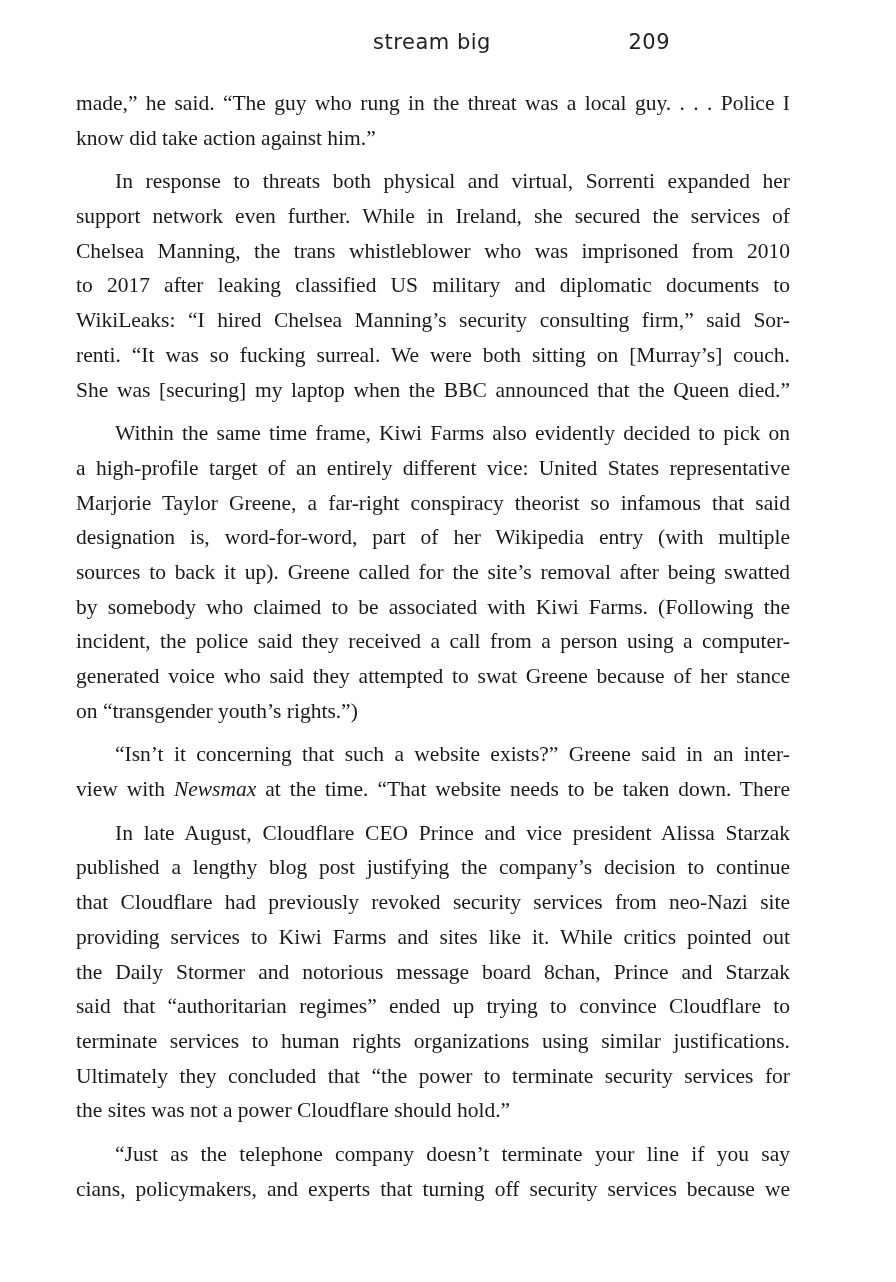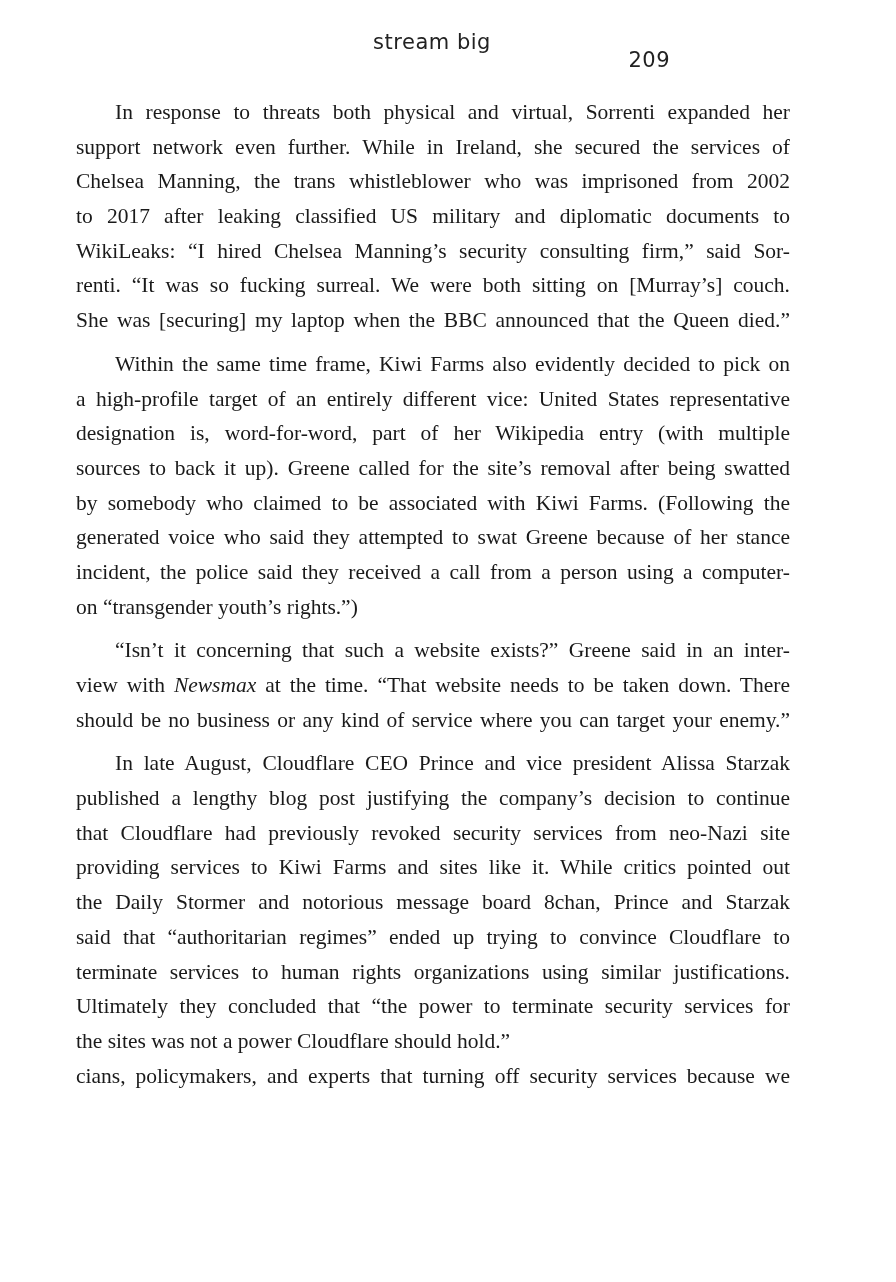--- a/index.html
+++ b/index.html
@@ -29,21 +29,20 @@
       position: absolute;
       left: 0;
       width: 864px;
       text-align: center;
       top: 0;
     }
     .page-number {
       position: absolute;
       right: 106px;
       top: 0;
-      margin-top: 18px;
     }
     .body-text {
       position: absolute;
       left: 76px;
       top: 86px;
       width: 714px;
       font-family: "Liberation Serif", serif;
       font-size: 21.5px;
       line-height: 34.7px;
       color: #1a1a1a;
@@ -70,56 +69,61 @@
 </head>
 <body>
 
 <div class="running-head">
   <span class="running-title">stream big</span>
   <span class="page-number">209</span>
 </div>
 
 <div class="body-text">
 
+  <div>
+    <span class="line">made,” he said. “The guy who rung in the threat was a local guy. . . . Police I</span>
+    <span class="line last">know did take action against him.”</span>
+  </div>
 
   <div>
     <span class="line indent">In response to threats both physical and virtual, Sorrenti expanded her</span>
     <span class="line">support network even further. While in Ireland, she secured the services of</span>
-    <span class="line">Chelsea Manning, the trans whistleblower who was imprisoned from 2002</span>
+    <span class="line">Chelsea Manning, the trans whistleblower who was imprisoned from 2010</span>
     <span class="line">to 2017 after leaking classified US military and diplomatic documents to</span>
     <span class="line">WikiLeaks: “I hired Chelsea Manning’s security consulting firm,” said Sor-</span>
     <span class="line">renti. “It was so fucking surreal. We were both sitting on [Murray’s] couch.</span>
     <span class="line">She was [securing] my laptop when the BBC announced that the Queen died.”</span>
   </div>
 
   <div>
     <span class="line indent">Within the same time frame, Kiwi Farms also evidently decided to pick on</span>
     <span class="line">a high-profile target of an entirely different vice: United States representative</span>
+    <span class="line">Marjorie Taylor Greene, a far-right conspiracy theorist so infamous that said</span>
     <span class="line">designation is, word-for-word, part of her Wikipedia entry (with multiple</span>
     <span class="line">sources to back it up). Greene called for the site’s removal after being swatted</span>
     <span class="line">by somebody who claimed to be associated with Kiwi Farms. (Following the</span>
+    <span class="line">incident, the police said they received a call from a person using a computer-</span>
     <span class="line">generated voice who said they attempted to swat Greene because of her stance</span>
-    <span class="line">incident, the police said they received a call from a person using a computer-</span>
     <span class="line last">on “transgender youth’s rights.”)</span>
   </div>
 
   <div>
     <span class="line indent">“Isn’t it concerning that such a website exists?” Greene said in an inter-</span>
     <span class="line"><span>view with </span><span class="it">Newsmax</span><span> at the time. “That website needs to be taken down. There</span></span>
-    <span class="line">should be no business or any kind of service where you can target your enemy.”</span>
   </div>
 
   <div>
     <span class="line indent">In late August, Cloudflare CEO Prince and vice president Alissa Starzak</span>
     <span class="line">published a lengthy blog post justifying the company’s decision to continue</span>
     <span class="line">that Cloudflare had previously revoked security services from neo-Nazi site</span>
     <span class="line">providing services to Kiwi Farms and sites like it. While critics pointed out</span>
     <span class="line">the Daily Stormer and notorious message board 8chan, Prince and Starzak</span>
     <span class="line">said that “authoritarian regimes” ended up trying to convince Cloudflare to</span>
     <span class="line">terminate services to human rights organizations using similar justifications.</span>
     <span class="line">Ultimately they concluded that “the power to terminate security services for</span>
     <span class="line last">the sites was not a power Cloudflare should hold.”</span>
   </div>
 
   <div>
+    <span class="line indent">“Just as the telephone company doesn’t terminate your line if you say</span>
     <span class="line">cians, policymakers, and experts that turning off security services because we</span>
   </div>
 </div>
 
 </body></html>

